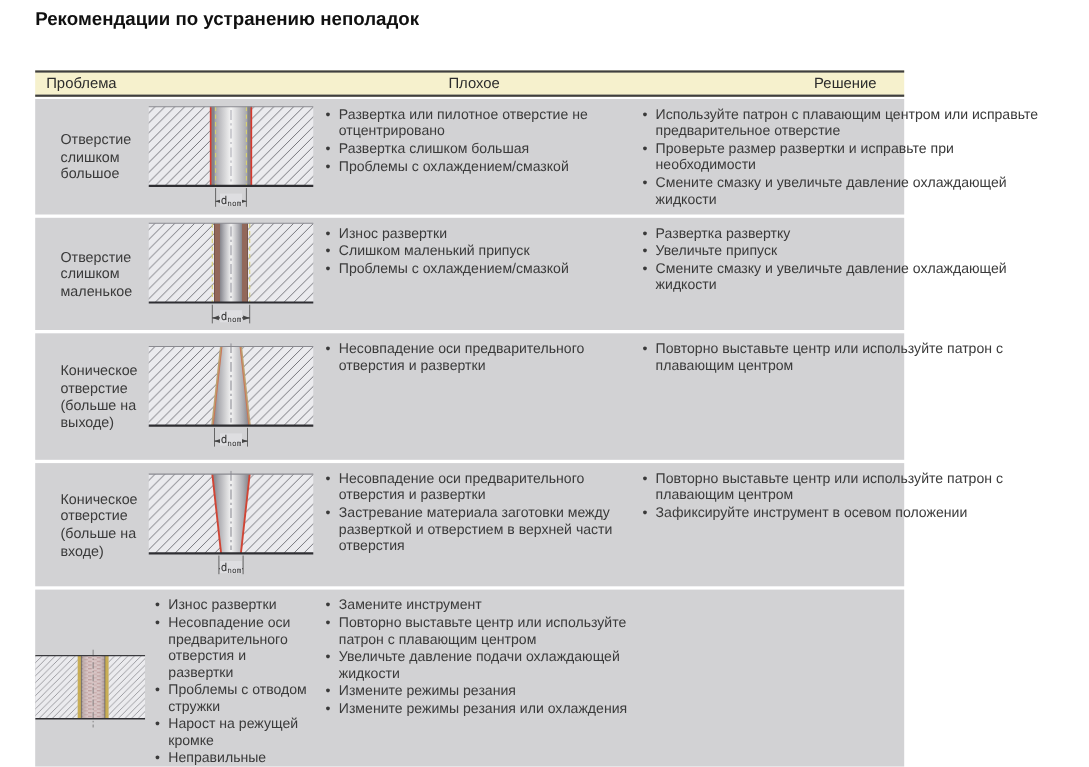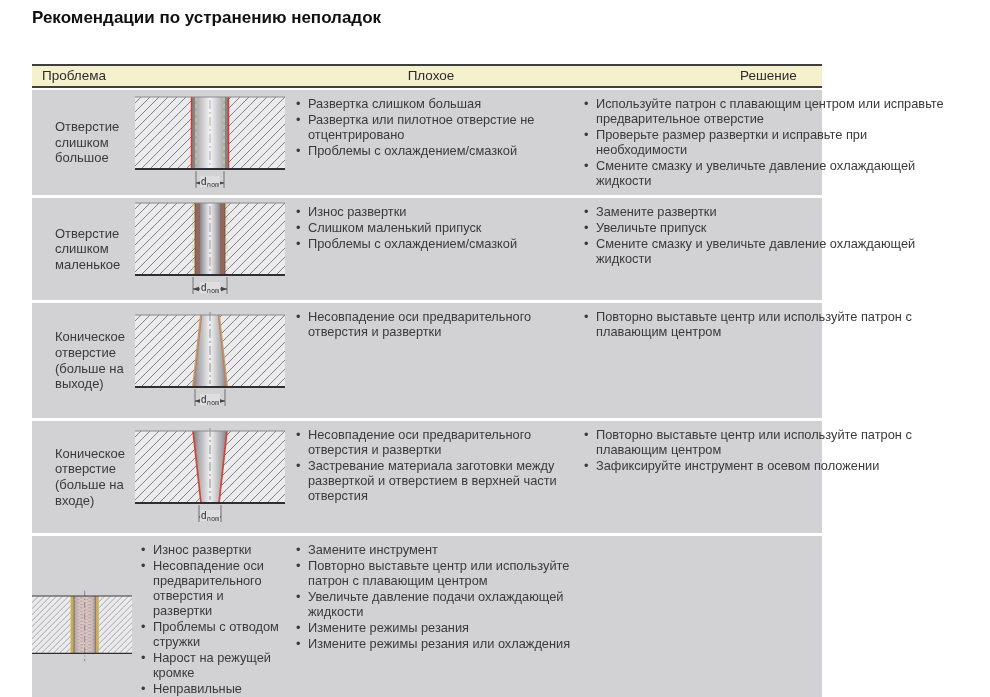--- a/index.html
+++ b/index.html
@@ -75,22 +75,22 @@
           <line x1="89" y1="77" x2="89" y2="94" stroke="#555555" stroke-width="0.8"></line>
           <line x1="61" y1="89" x2="89" y2="89" stroke="#444444" stroke-width="1"></line>
           <polygon points="61,89 67,86.8 67,91.2" fill="#444444"></polygon>
           <polygon points="89,89 83,86.8 83,91.2" fill="#444444"></polygon>
           <rect x="65" y="82" width="20" height="11" fill="#dedee1"></rect>
           <text class="dimtext" x="75" y="91" text-anchor="middle" font-size="10"><tspan>d</tspan><tspan font-size="7" dy="2">nom</tspan></text>
         </svg>
       </div>
       <div class="cell-causes">
         <ul class="bullets">
+            <li>Развертка или пилотное отверстие не отцентрировано</li>
             <li>Развертка слишком большая</li>
-            <li>Развертка или пилотное отверстие не отцентрировано</li>
             <li>Проблемы с охлаждением/смазкой</li>
           </ul>
       </div>
       <div class="cell-solutions">
         <ul class="bullets">
             <li>Используйте патрон с плавающим центром или исправьте предварительное отверстие</li>
             <li>Проверьте размер развертки и исправьте при необходимости</li>
             <li>Смените смазку и увеличьте давление охлаждающей жидкости</li>
           </ul>
       </div>
@@ -136,21 +136,21 @@
       </div>
       <div class="cell-causes">
         <ul class="bullets">
             <li>Износ развертки</li>
             <li>Слишком маленький припуск</li>
             <li>Проблемы с охлаждением/смазкой</li>
           </ul>
       </div>
       <div class="cell-solutions">
         <ul class="bullets">
-            <li>Замените развертки</li>
+            <li>Развертка развертку</li>
             <li>Увеличьте припуск</li>
             <li>Смените смазку и увеличьте давление охлаждающей жидкости</li>
           </ul>
       </div>
     </div>
 
     <div class="trow r3">
       <div class="cell-problem">Коническое отверстие (больше на выходе)</div>
       <div class="cell-diagram">
         <svg width="150" height="98" viewBox="0 0 150 98">

